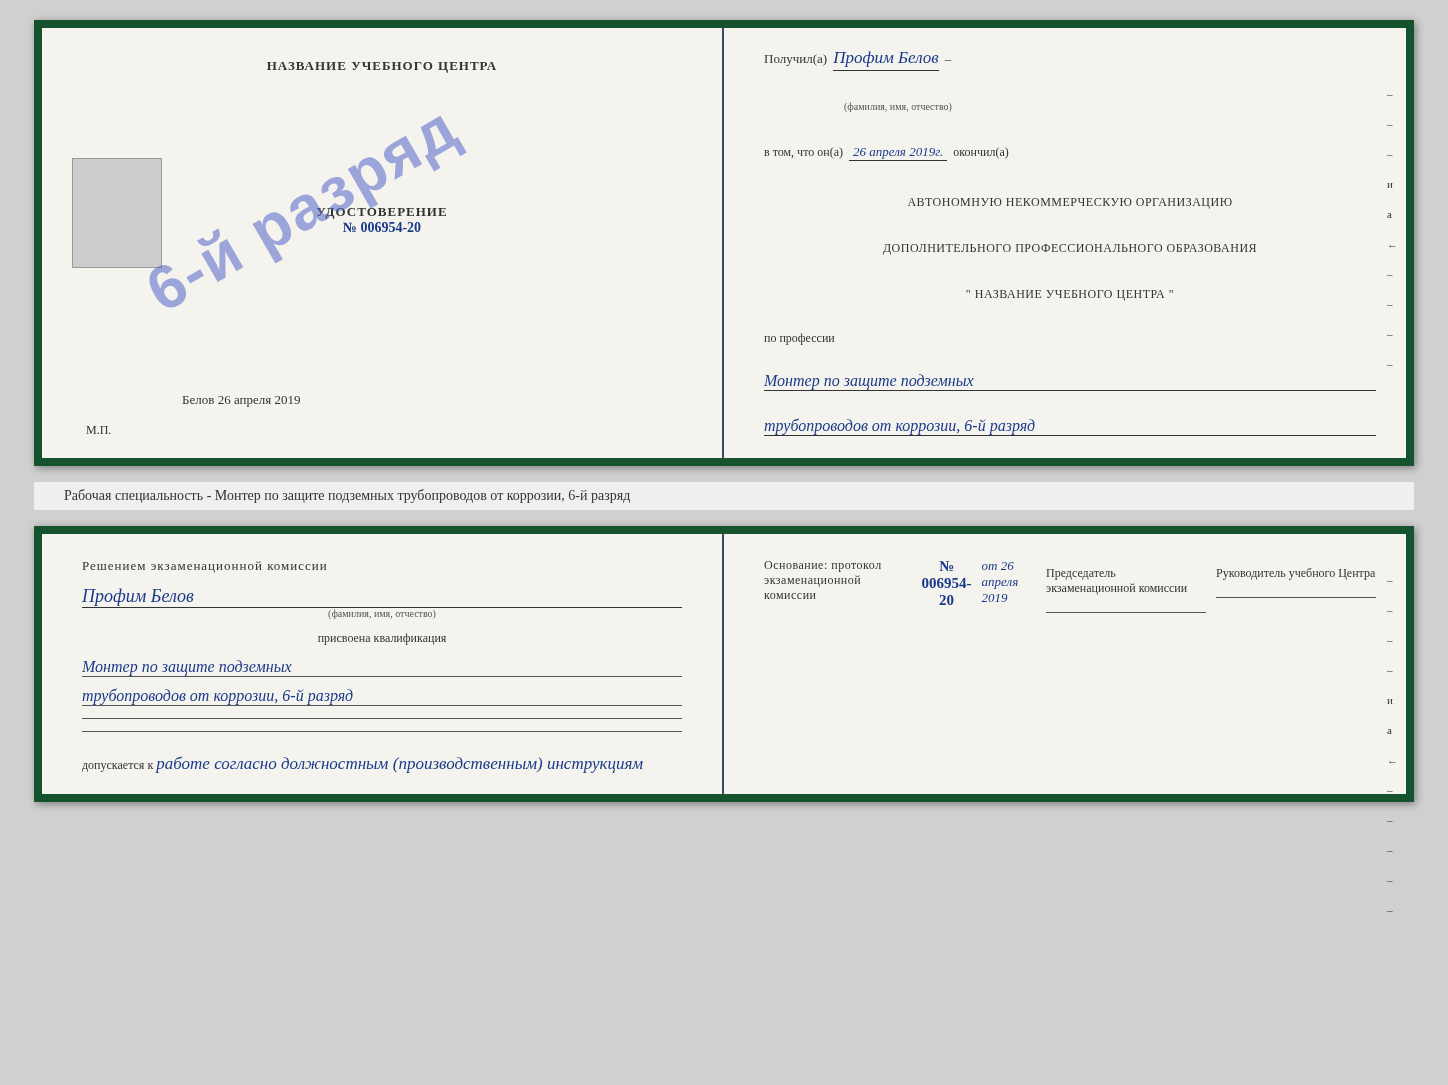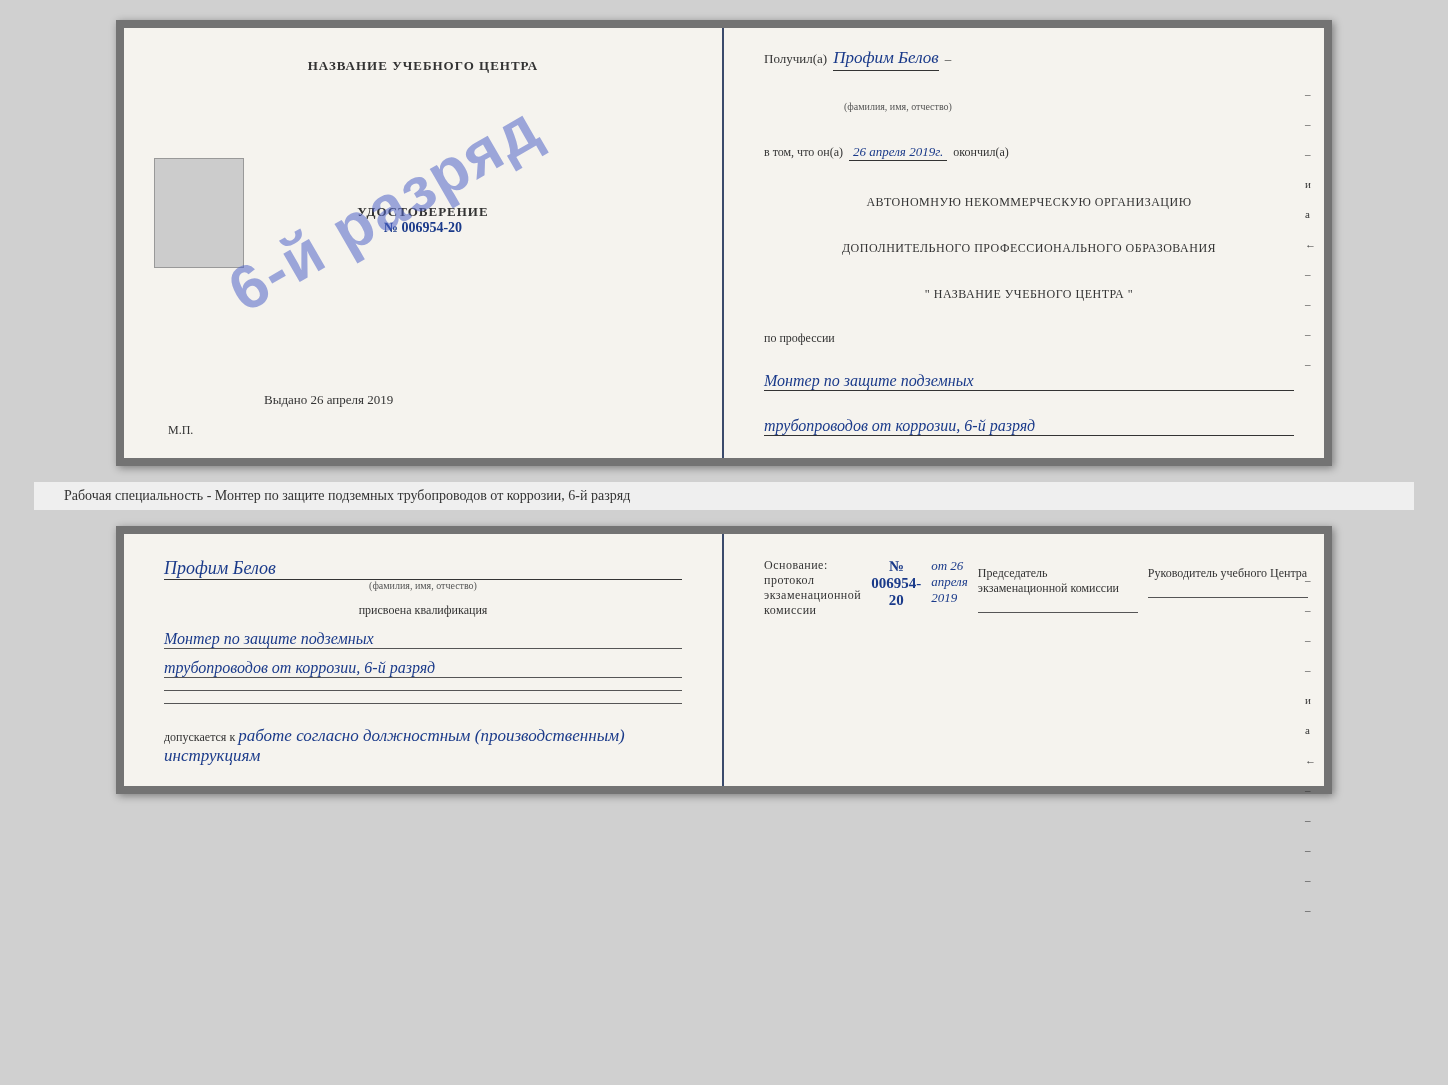--- a/index.html
+++ b/index.html
@@ -10,22 +10,22 @@
       min-height: 1085px;
       display: flex;
       flex-direction: column;
       align-items: center;
       padding: 20px;
       gap: 16px;
     }
 
     .document-card {
       background: #f5f3ee;
-      border: 8px solid #737373;
-      width: 1216px;
+      border: 8px solid #14532d;
+      width: 1380px;
       display: flex;
       position: relative;
       box-shadow: 2px 2px 8px rgba(0,0,0,0.4);
     }
 
     .card-left {
       width: 50%;
       border-right: 2px solid #3a4a6b;
       padding: 30px 40px 20px 40px;
       position: relative;
@@ -347,21 +347,21 @@
     <div class="stamp-diagonal">
       <div class="stamp-text">6-й разряд</div>
     </div>
 
     <div class="udost-block" style="margin-top: 120px;">
       <div class="udost-label">УДОСТОВЕРЕНИЕ</div>
       <div class="udost-number">№ 006954-20</div>
     </div>
 
     <div class="vydano-block">
-      <span>Выдано</span>
+      <span>Белов</span>
       <span>26 апреля 2019</span>
     </div>
 
     <div class="mp-block">М.П.</div>
   </div>
 
   <div class="card-right">
     <div class="recv-line">
       <span>Получил(а)</span>
       <span class="recv-name">Профим Белов</span>
@@ -396,20 +396,21 @@
       <span>–</span>
     </div>
   </div>
 </div>
 
 <div class="middle-text">Рабочая специальность - Монтер по защите подземных трубопроводов от коррозии, 6-й разряд</div>
 
 <div class="document-card">
 
   <div class="bottom-left">
+    <div class="decision-title">Решением экзаменационной комиссии</div>
 
     <div class="person-name-block">
       <span class="handwrite-name">Профим Белов</span>
       <span class="handwrite-name-small-label">(фамилия, имя, отчество)</span>
     </div>
 
     <div class="prisvoena-text">присвоена квалификация</div>
 
     <span class="handwrite-profession">Монтер по защите подземных</span>
     <span class="handwrite-profession">трубопроводов от коррозии, 6-й разряд</span>

